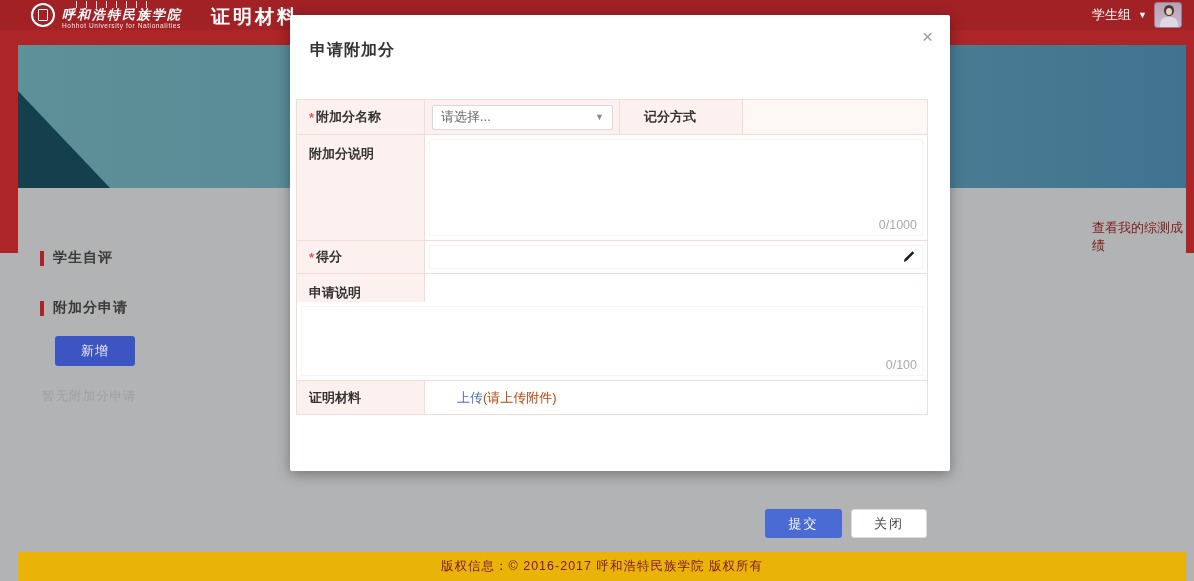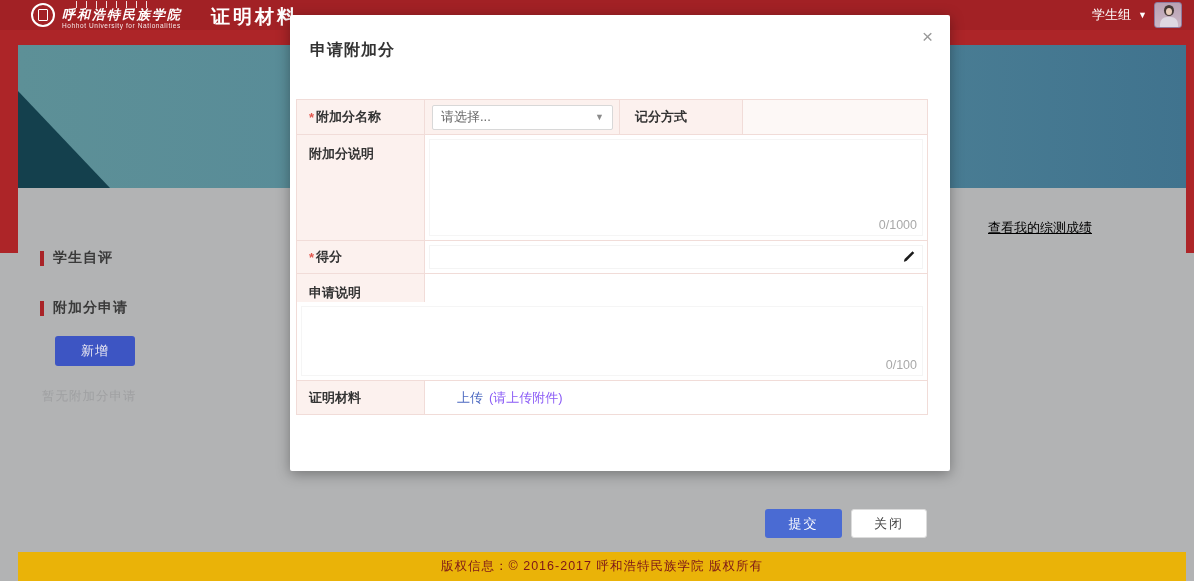--- a/index.html
+++ b/index.html
@@ -42,22 +42,22 @@
 
   
   .section-title { position:absolute; display:flex; align-items:center; gap:9px; }
   .section-title .red-bar { width:4px; height:15px; background:#a92327; }
   .section-title .sec-label { font-size:14px; font-weight:bold; color:#3a3a3a; letter-spacing:1px; }
   .sec1 { left:40px; top:249px; }
   .sec2 { left:40px; top:299px; }
   .add-btn { position:absolute; left:55px; top:336px; width:80px; height:30px; background:#3d55c3;
             color:#eceaf2; border:none; border-radius:3px; font-size:13px; letter-spacing:1px; cursor:pointer; }
   .empty-text { position:absolute; left:42px; top:388px; color:#9fa0a2; font-size:12.5px; letter-spacing:1px; }
-  .view-link { position:absolute; left:988px; top:219px; color:#000000; font-size:13px;
-            text-decoration:underline; cursor:pointer; }
+  .view-link { position:absolute; left:1092px; top:219px; color:#7f1d1d; font-size:13px;
+            cursor:pointer; }
 
   
   .modal { position:absolute; left:290px; top:15px; width:660px; height:456px; background:#fff;
             border-radius:2px; box-shadow:0 3px 14px rgba(0,0,0,.35); }
   .modal-title { position:absolute; left:20px; top:25px; font-size:16px; font-weight:bold; color:#333; letter-spacing:1px; }
   .modal-close { position:absolute; right:17px; top:12px; font-size:19px; color:#999; cursor:pointer; line-height:20px; }
 
   .form { position:absolute; left:6px; top:84px; width:632px; border:1px solid #f1dcd8; }
   .frow { display:flex; border-bottom:1px solid #f1dcd8; }
   .frow:last-child { border-bottom:none; }
@@ -70,31 +70,31 @@
   .r2 { height:106px; }
   .r3 { height:33px; }
   .r4 { height:107px;flex-direction:column; }
   .r5 { height:33px; }
 
   .select-cell { width:194px; background:#fcf1ee; padding-left:7px; }
   .select { width:181px; height:25px; background:#fff; border:1px solid #d8d8d8; border-radius:2px;
             display:flex; align-items:center; cursor:pointer; }
   .select-text { flex:1; padding-left:8px; font-size:13px; color:#666; }
   .select-caret { color:#8a8a8a; font-size:9px; padding-right:8px; }
-  .mlbl { width:123px; background:#fcf1ee; border-left:1px solid #f1dcd8; padding-left:15px;
+  .mlbl { width:123px; background:#fcf1ee; border-left:1px solid #f1dcd8; padding-left:24px;
           font-size:13px; font-weight:bold; color:#333; }
   .mval { flex:1; background:#fdf8f6; border-left:1px solid #f1dcd8; }
 
   .vcell { flex:1; background:#fff; position:relative;padding-left:32px; }
   .counter { position:absolute; right:10px; bottom:8px; color:#a9a9a9; font-size:12.5px; }
   .score-input { position:absolute; inset:4px; border:1px solid #f4f4f4; background:#fff; }
   .edit-icon { position:absolute; right:12px; top:50%; transform:translateY(-50%); width:13px; height:13px; cursor:pointer; }
   .upload-wrap { font-size:13px; }
   .upload-link { color:#4d6ac1; cursor:pointer; }
-  .upload-hint { color:#8b5cf6; margin-left:6px; }
+  .upload-hint { color:#c2410c; margin-left:0; }
   .textarea-box { position:absolute; inset:4px; border:1px solid #f5f5f5; background:#fff; cursor:text; }
 
   .btn-submit { position:absolute; left:475px; top:494px; width:77px; height:29px; background:#4a6bd3;
             color:#fff; border:none; border-radius:3px; font-size:13px; letter-spacing:2px; cursor:pointer; }
   .btn-close { position:absolute; left:561px; top:494px; width:76px; height:29px; background:#fff;
             color:#444; border:1px solid #dcdcdc; border-radius:3px; font-size:13px; letter-spacing:2px; cursor:pointer; }
 </style>
 </head>
 <body>
 

